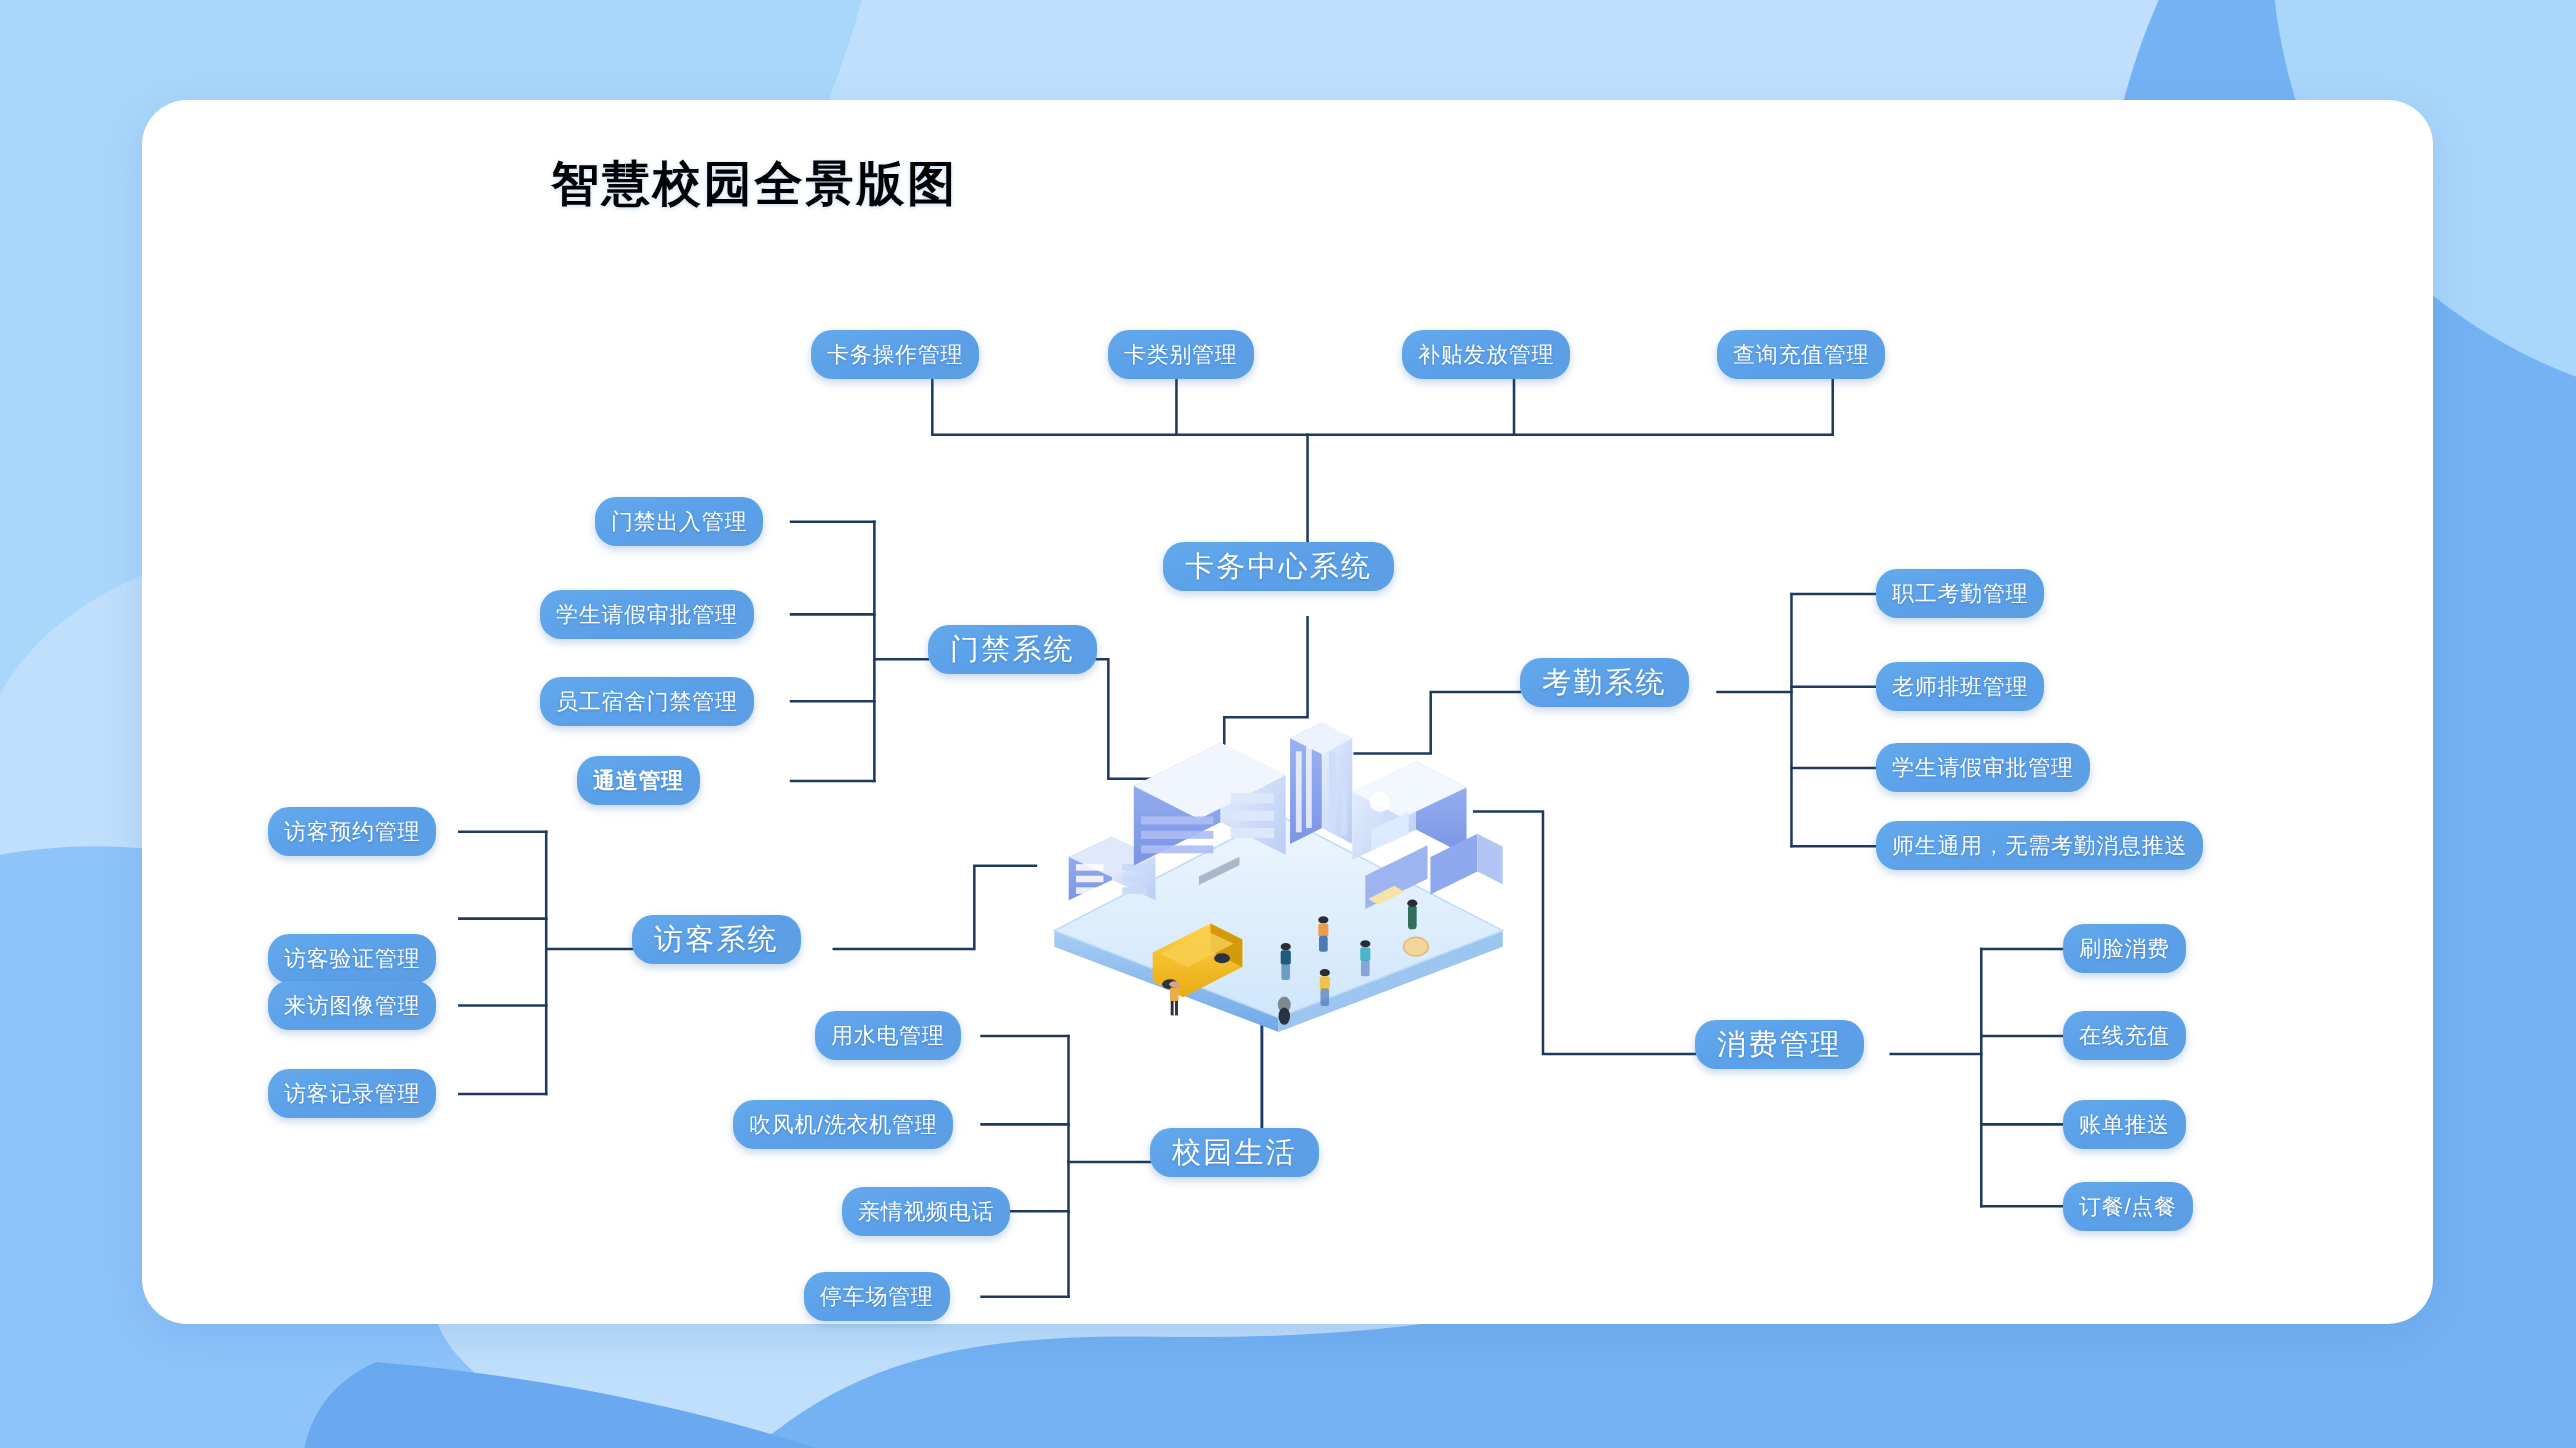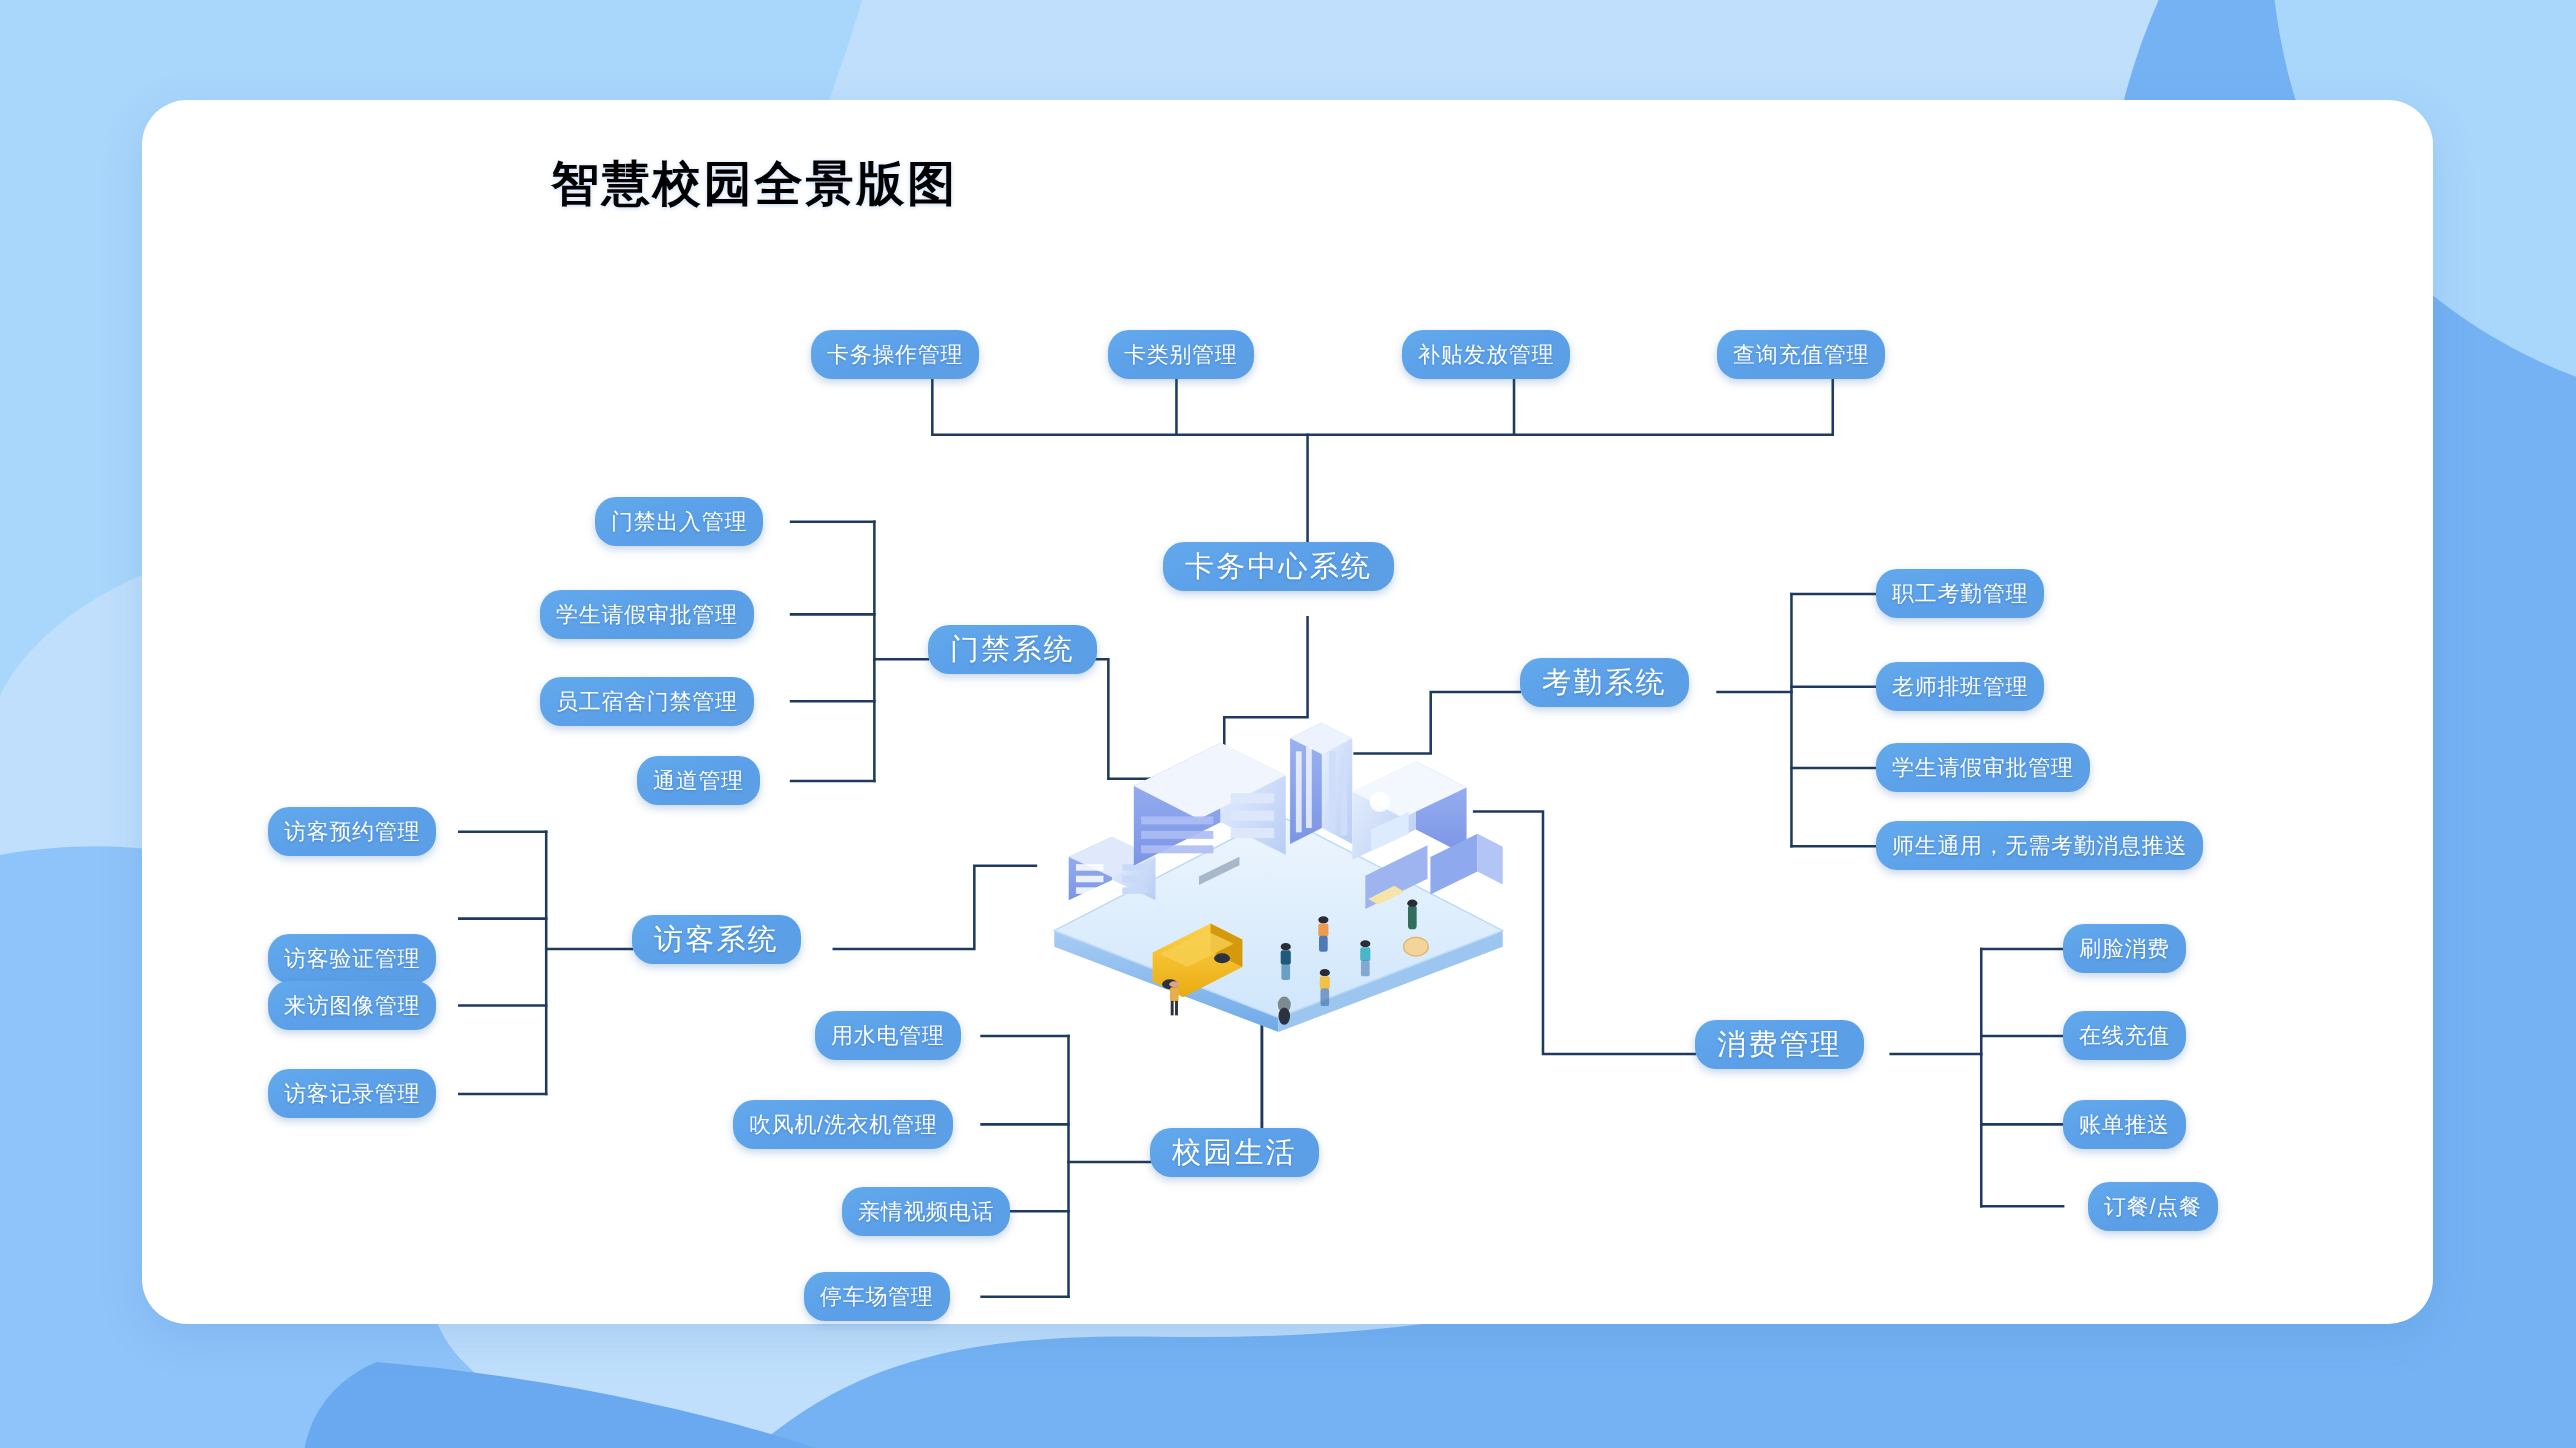--- a/index.html
+++ b/index.html
@@ -285,34 +285,34 @@
 <div class="node hub" style="left:1163px; top:542px;">卡务中心系统</div>
 <div class="node hub" style="left:928px; top:625px;">门禁系统</div>
 <div class="node hub" style="left:632px;  top:915px;">访客系统</div>
 <div class="node hub" style="left:1520px; top:658px;">考勤系统</div>
 <div class="node hub" style="left:1695px; top:1020px;">消费管理</div>
 <div class="node hub" style="left:1150px; top:1128px;">校园生活</div>
 
 <div class="node leaf" style="left:595px;  top:497px;">门禁出入管理</div>
 <div class="node leaf" style="left:540px;  top:590px;">学生请假审批管理</div>
 <div class="node leaf" style="left:540px;  top:677px;">员工宿舍门禁管理</div>
-<div class="node leaf" style="left:637px;  top:756px;">通道管理</div>
+<div class="node leaf" style="left:577px;  top:756px;font-weight:bold;">通道管理</div>
 
 <div class="node leaf" style="left:268px;  top:807px;">访客预约管理</div>
 <div class="node leaf" style="left:268px;  top:894px;margin-top:40px;">访客验证管理</div>
 <div class="node leaf" style="left:268px;  top:981px;">来访图像管理</div>
 <div class="node leaf" style="left:268px;  top:1069px;">访客记录管理</div>
 
 <div class="node leaf" style="left:815px; top:1011px;">用水电管理</div>
 <div class="node leaf" style="left:733px; top:1100px;">吹风机/洗衣机管理</div>
 <div class="node leaf" style="left:842px; top:1187px;">亲情视频电话</div>
 <div class="node leaf" style="left:804px; top:1272px;">停车场管理</div>
 
 <div class="node leaf" style="left:1876px; top:569px;">职工考勤管理</div>
 <div class="node leaf" style="left:1876px; top:662px;">老师排班管理</div>
 <div class="node leaf" style="left:1876px; top:743px;">学生请假审批管理</div>
 <div class="node leaf" style="left:1876px; top:821px;">师生通用，无需考勤消息推送</div>
 
 <div class="node leaf" style="left:2063px; top:924px;">刷脸消费</div>
 <div class="node leaf" style="left:2063px; top:1011px;">在线充值</div>
 <div class="node leaf" style="left:2063px; top:1100px;">账单推送</div>
-<div class="node leaf" style="left:2063px; top:1182px;margin-left:25px;">订餐/点餐</div>
+<div class="node leaf" style="left:2063px; top:1182px;">订餐/点餐</div>
 
 
 </body></html>

